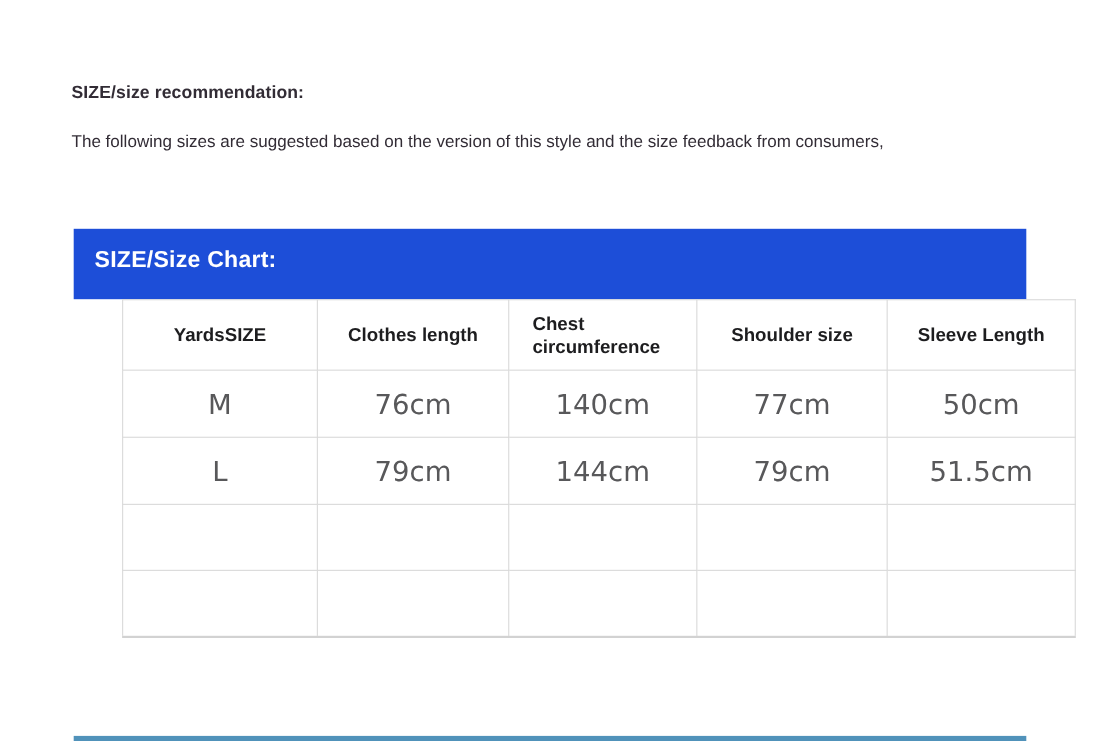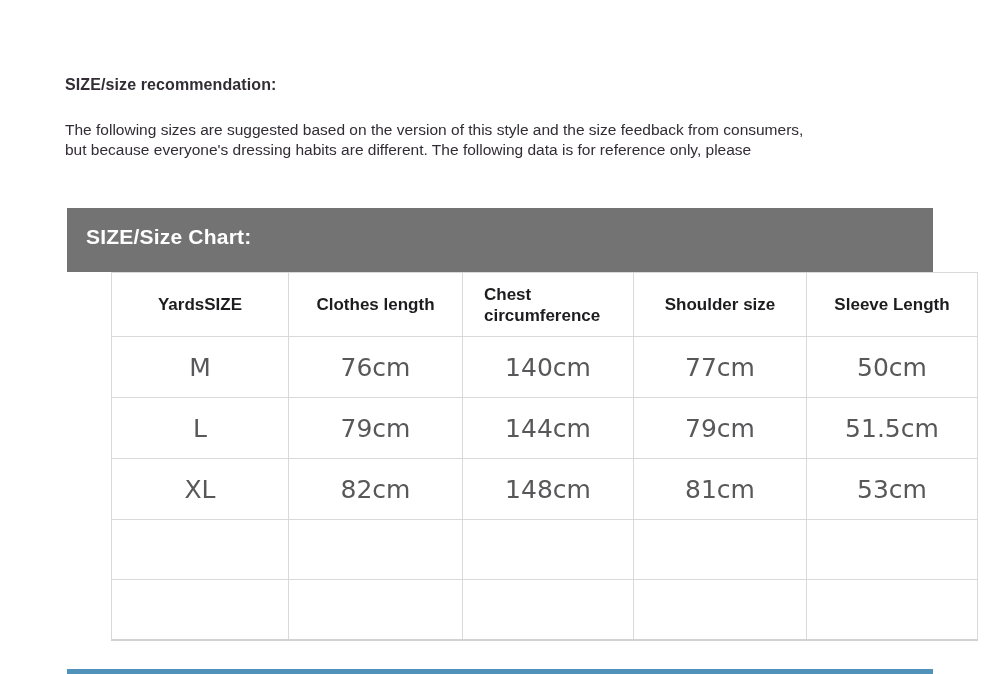--- a/index.html
+++ b/index.html
@@ -110,24 +110,23 @@
 </style>
 </head>
 <body>
 
 <div class="page">
 
   <div class="heading">SIZE/size recommendation:</div>
 
   <div class="para">
     <div>The following sizes are suggested based on the version of this style and the size feedback from consumers,</div>
-    <div>but because everyone's dressing habits are different. The following data is for reference only, please</div>
   </div>
 
-  <div class="chart-header" style="background: #737373; text-align: right;">
+  <div class="chart-header" style="background: #1d4ed8; text-align: right;">
     <span class="chart-title">SIZE/Size Chart:</span>
   </div>
 
   <table class="size-table">
     <colgroup>
       <col class="col-1">
         <col class="col-2">
         <col class="col-3">
         <col class="col-4">
         <col class="col-5">
@@ -149,27 +148,20 @@
         <td>77cm</td>
         <td>50cm</td>
       </tr>
       <tr>
         <td>L</td>
         <td>79cm</td>
         <td>144cm</td>
         <td>79cm</td>
         <td>51.5cm</td>
       </tr>
-      <tr>
-        <td>XL</td>
-        <td>82cm</td>
-        <td>148cm</td>
-        <td>81cm</td>
-        <td>53cm</td>
-      </tr>
       <tr class="empty-row">
         <td></td>
         <td></td>
         <td></td>
         <td></td>
         <td></td>
       </tr>
       <tr class="empty-row">
         <td></td>
         <td></td>

